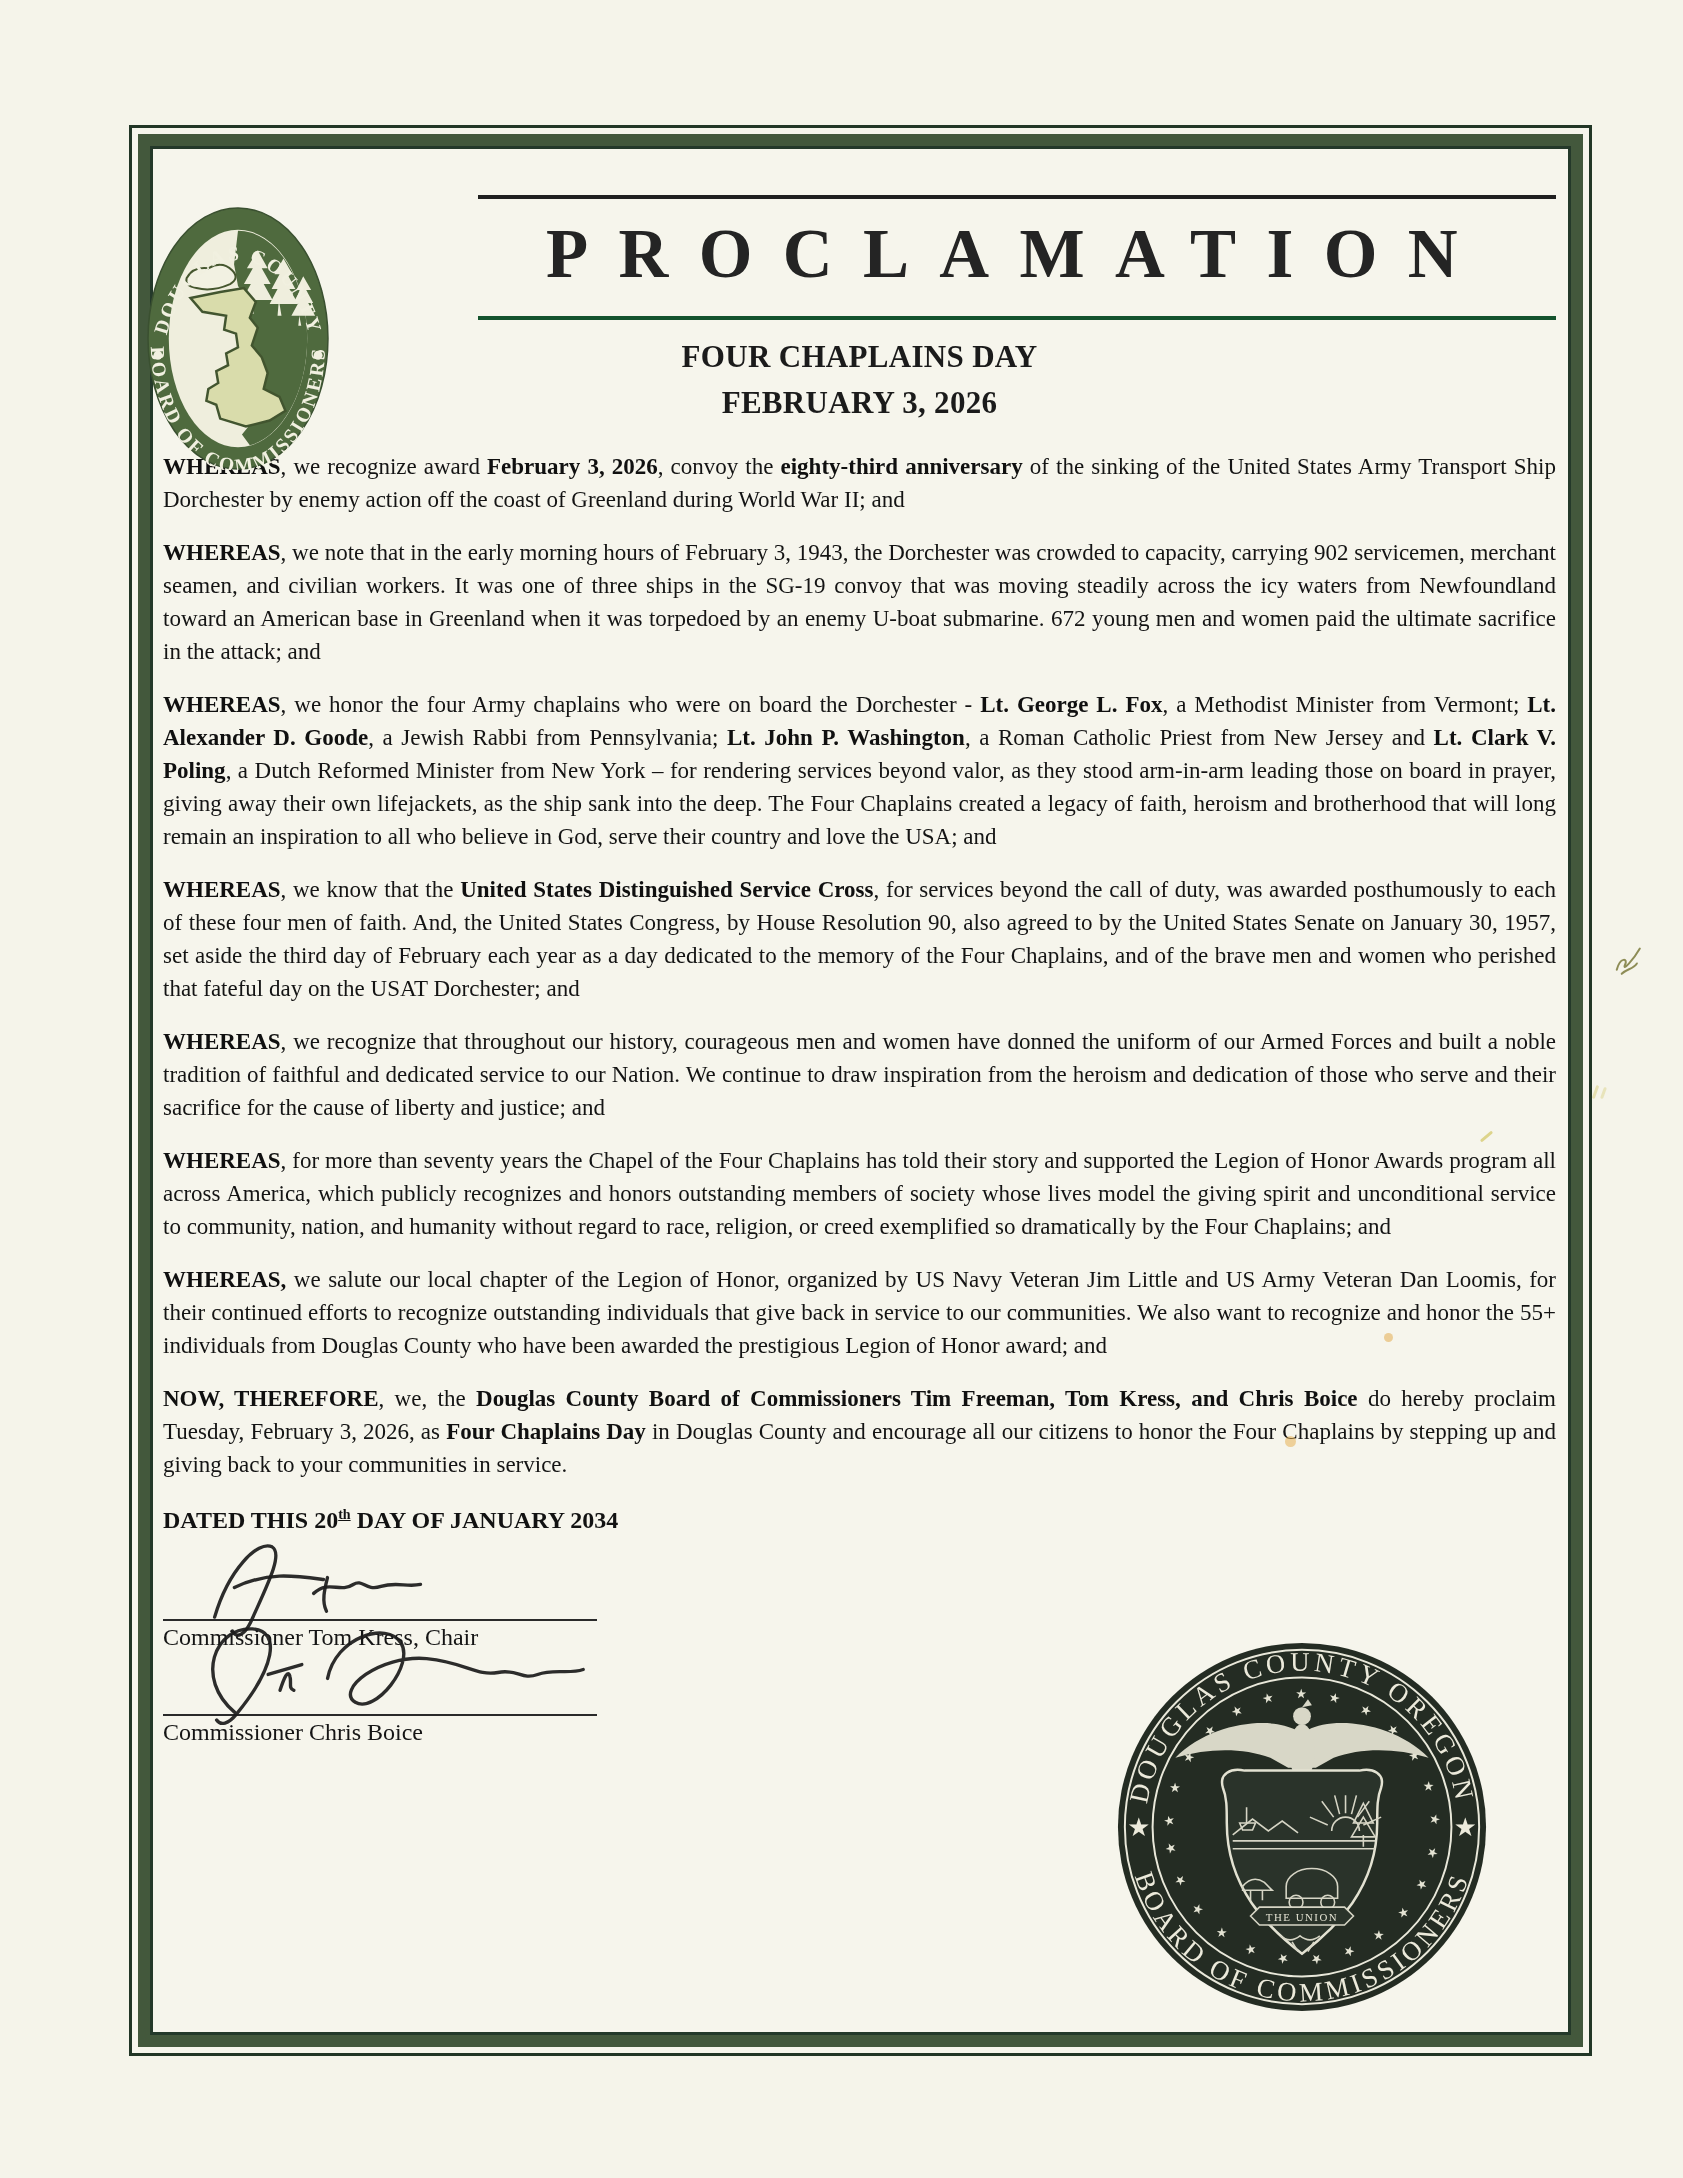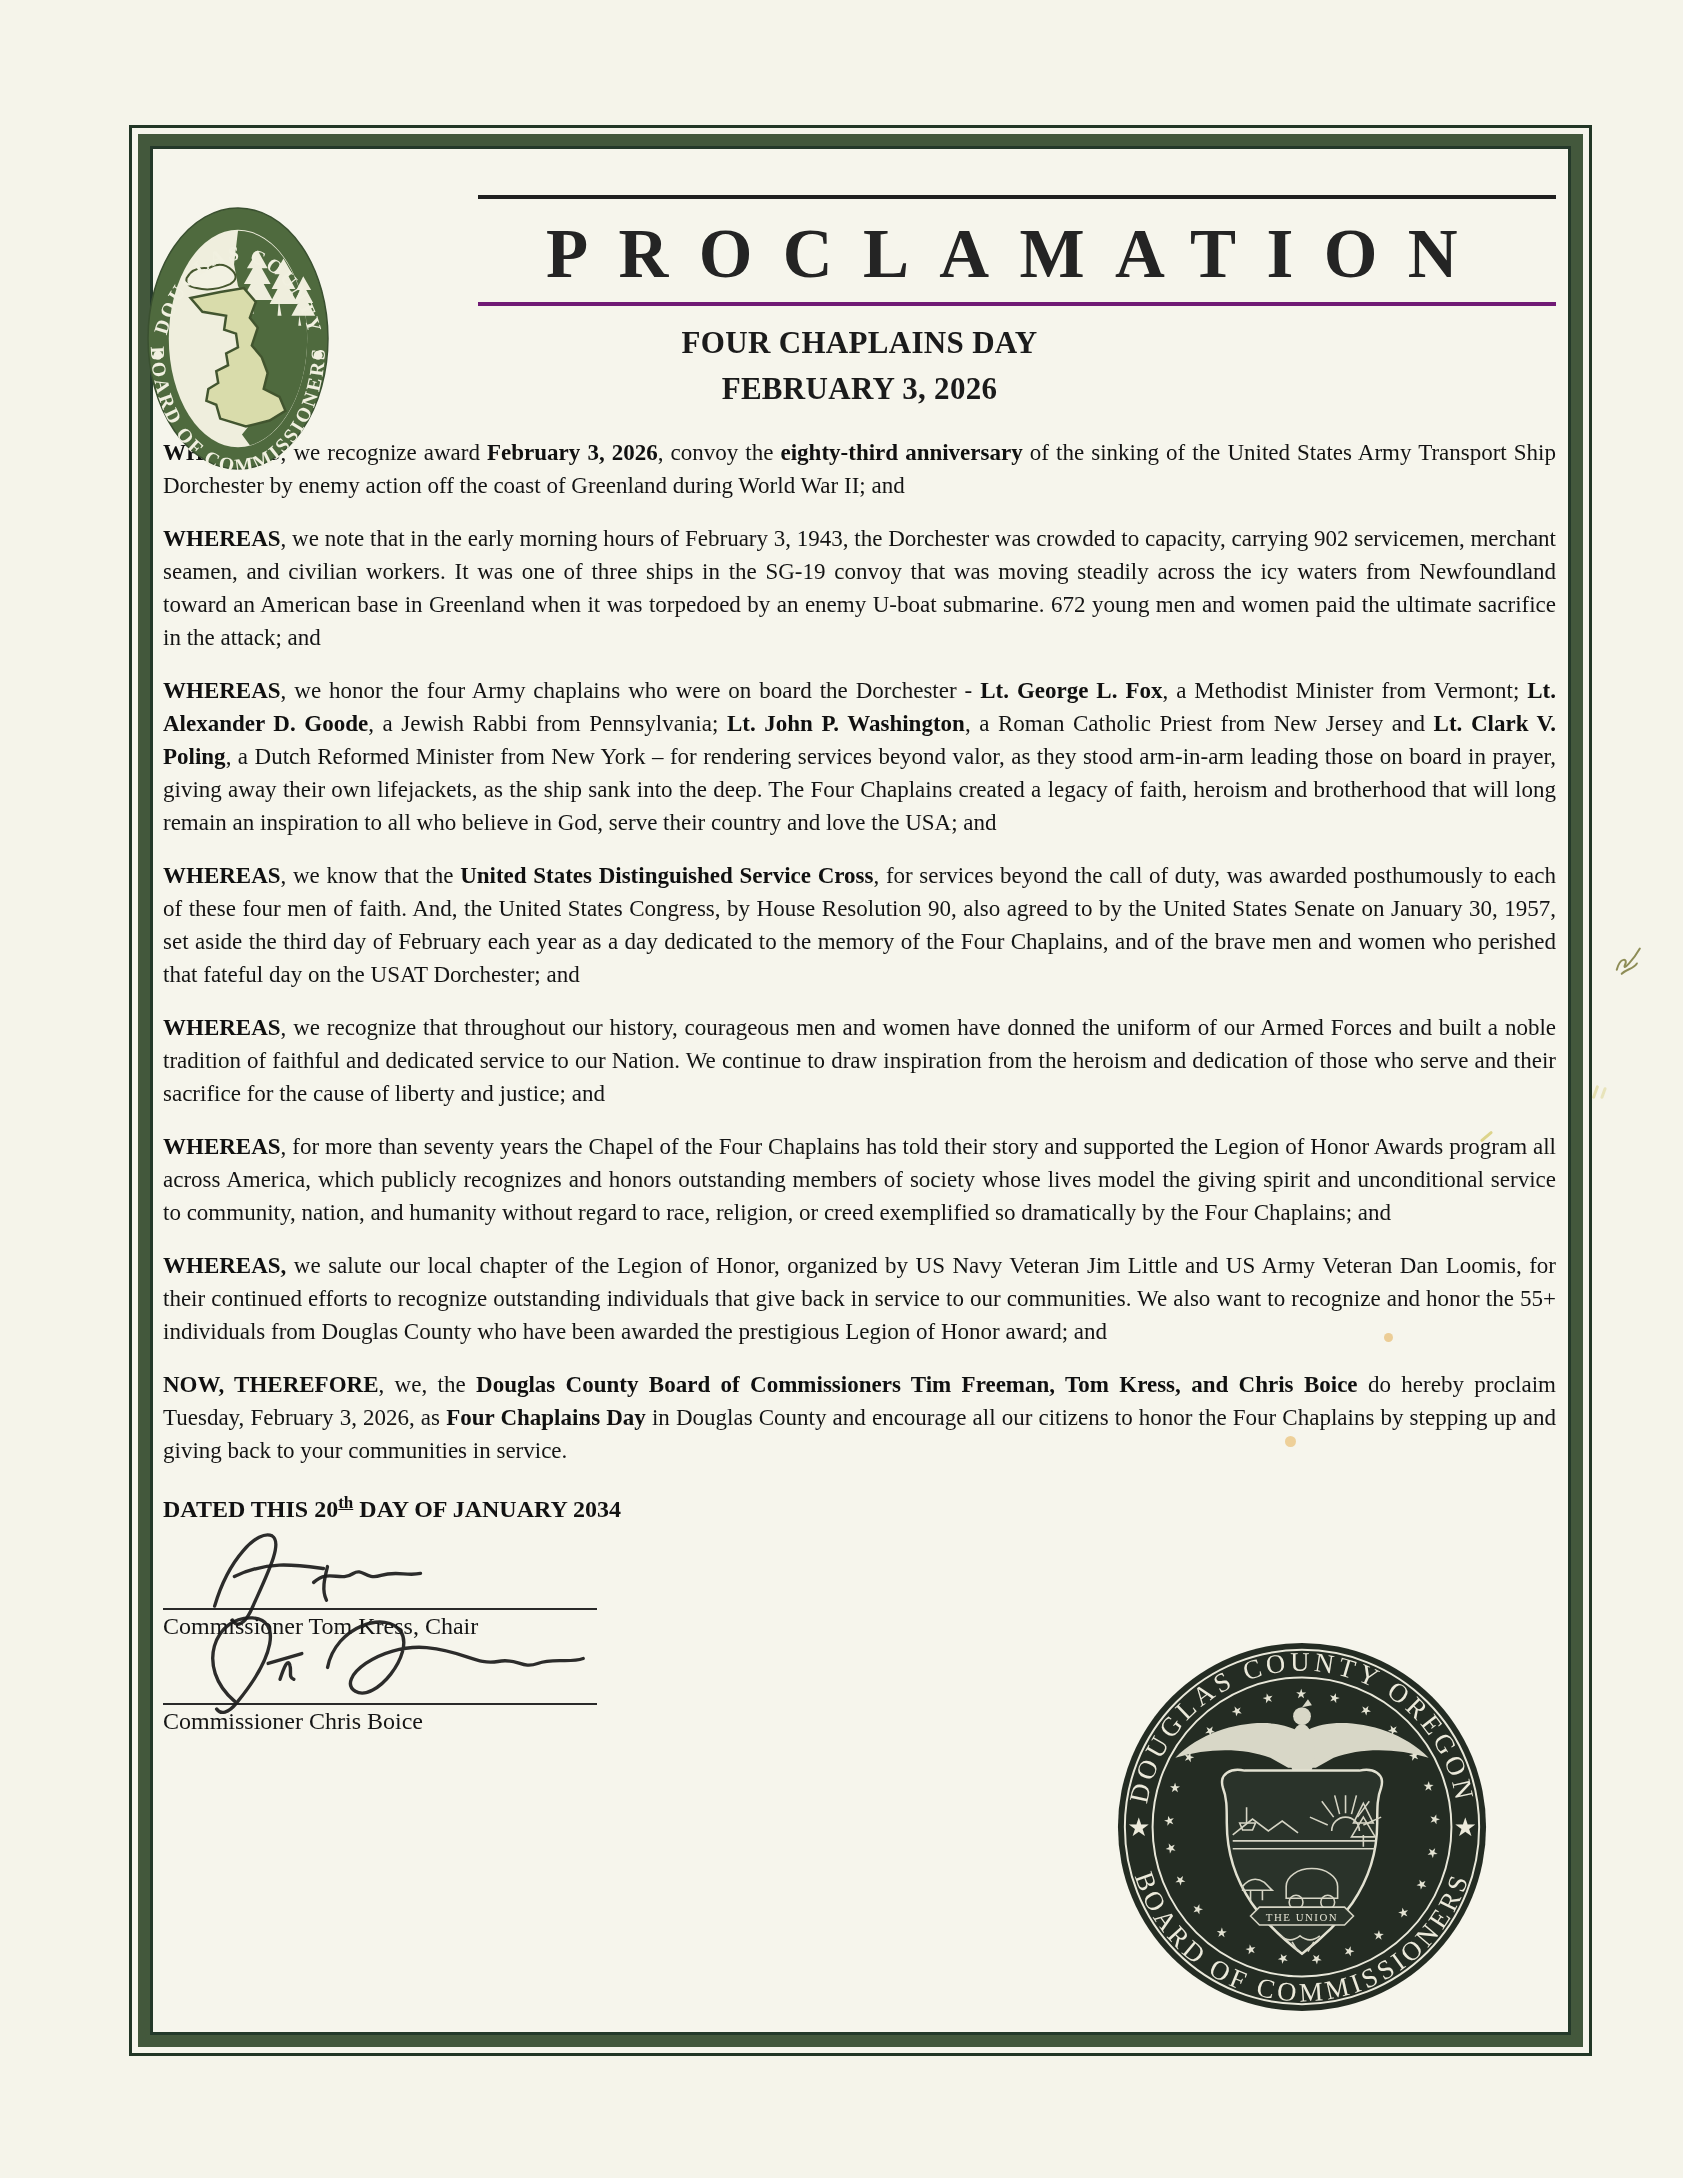--- a/index.html
+++ b/index.html
@@ -23,43 +23,43 @@
     width:100%;height:100%;box-sizing:border-box;
     border:3px solid #24392a;
     position:relative;
     padding:4px 12px 0 10px;
   }
   
   .header{position:relative;}
   .logo{position:absolute;left:-16px;top:12px;width:182px;height:263px;}
   .title-band{
     margin-left:315px;margin-top:42px;
-    border-top:4px solid #1f1f1f;border-bottom:4px solid #701a75;
-    text-align:center;padding:16px 0 8px 0;
+    border-top:4px solid #1f1f1f;border-bottom:4px solid #14532d;
+    text-align:center;padding:16px 0 22px 0;
   }
   .title{
     font-size:69px;font-weight:bold;letter-spacing:0.44em;
     color:#242424;white-space:nowrap;
   }
   .subtitle{
     text-align:center;margin-top:14px;
     font-size:31px;font-weight:bold;line-height:46px;color:#1b1b1b;
     letter-spacing:0.01em;
   }
   
   .body-copy{margin-top:24px;}
   .body-para{
     font-size:23px;line-height:33px;text-align:justify;
     margin:0 0 20px 0;color:#141414;
   }
   .body-para b{color:#101010;}
   .dated{
     font-size:24px;font-weight:bold;margin-top:26px;color:#121212;
   }
-  .dated sup{font-size:17px;text-decoration:underline;}
+  .dated sup{font-size:14px;text-decoration:underline;}
   
   .sig-block{width:434px;position:relative;}
   .sig-block.first{margin-top:28px;}
   .sig-block.next{margin-top:6px;}
   .sig-line{height:57px;border-bottom:2px solid #2a2a2a;position:relative;}
   .sig-svg{position:absolute;left:14px;bottom:-12px;overflow:visible;}
   .sig-label{font-size:24px;margin:3px 0 0 0;color:#151515;}
   .sig-path{stroke:#1c1c1c;stroke-width:3.4;fill:none;stroke-linecap:round;stroke-linejoin:round;opacity:.93;}
   
   .county-seal{position:absolute;left:959px;top:1488px;width:380px;height:380px;}

